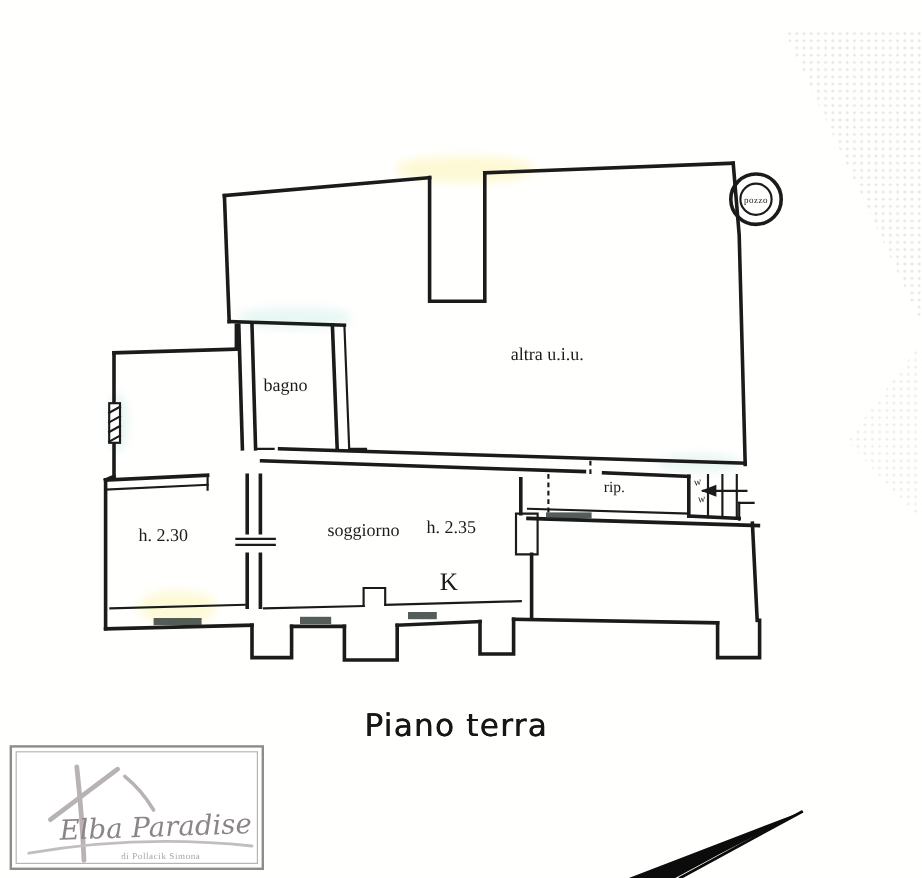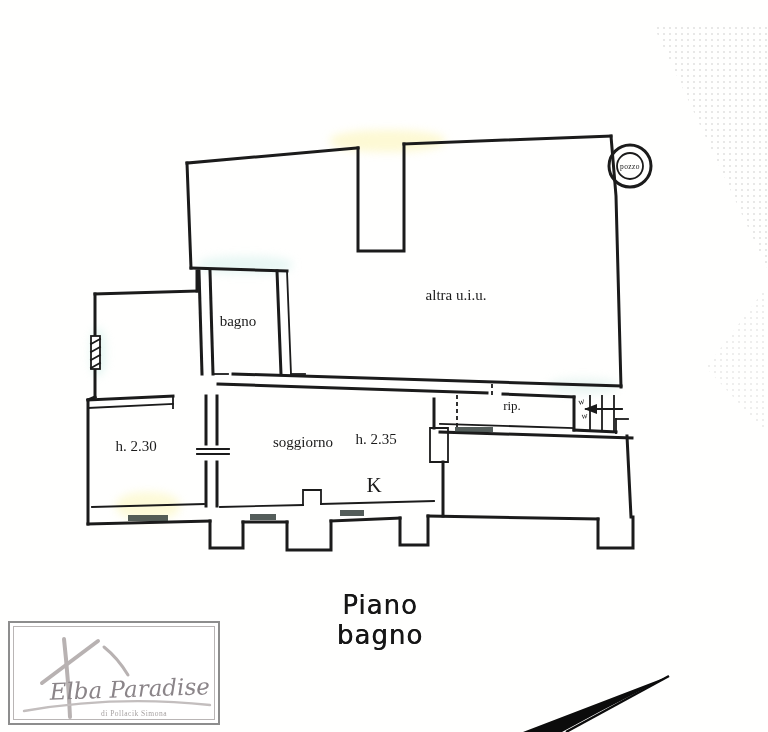--- a/index.html
+++ b/index.html
@@ -175,21 +175,21 @@
       <text class="lbl" x="374" y="492" font-size="21" text-anchor="middle">K</text>
       <text class="lbl" x="512" y="410" font-size="13" text-anchor="middle">rip.</text>
     </g>
 
     <g>
       <polygon points="523,732 669,676 601,711 562,732" fill="var(--north-arrow)"></polygon>
       <path d="M669,676 L566,732" stroke="var(--north-arrow)" stroke-width="2.4" fill="none"></path>
     </g>
   </svg>
 
-  <div class="caption">Piano bagno</div>
+  <div class="caption">Piano terra</div>
 
   <div class="logo">
     <div class="logo-inner">
       <svg width="204" height="94" viewBox="0 0 204 94">
         <g stroke="#b8b2b2" fill="none" stroke-linecap="round">
           <path d="M50,12 C53,40 55,66 56,90" stroke-width="4"></path>
           <path d="M28,56 L84,14" stroke-width="4"></path>
           <path d="M90,20 C100,28 108,38 114,48" stroke-width="3"></path>
           <path d="M10,84 Q102,68 196,78" stroke-width="2.4" stroke="#c3bebe"></path>
         </g>

